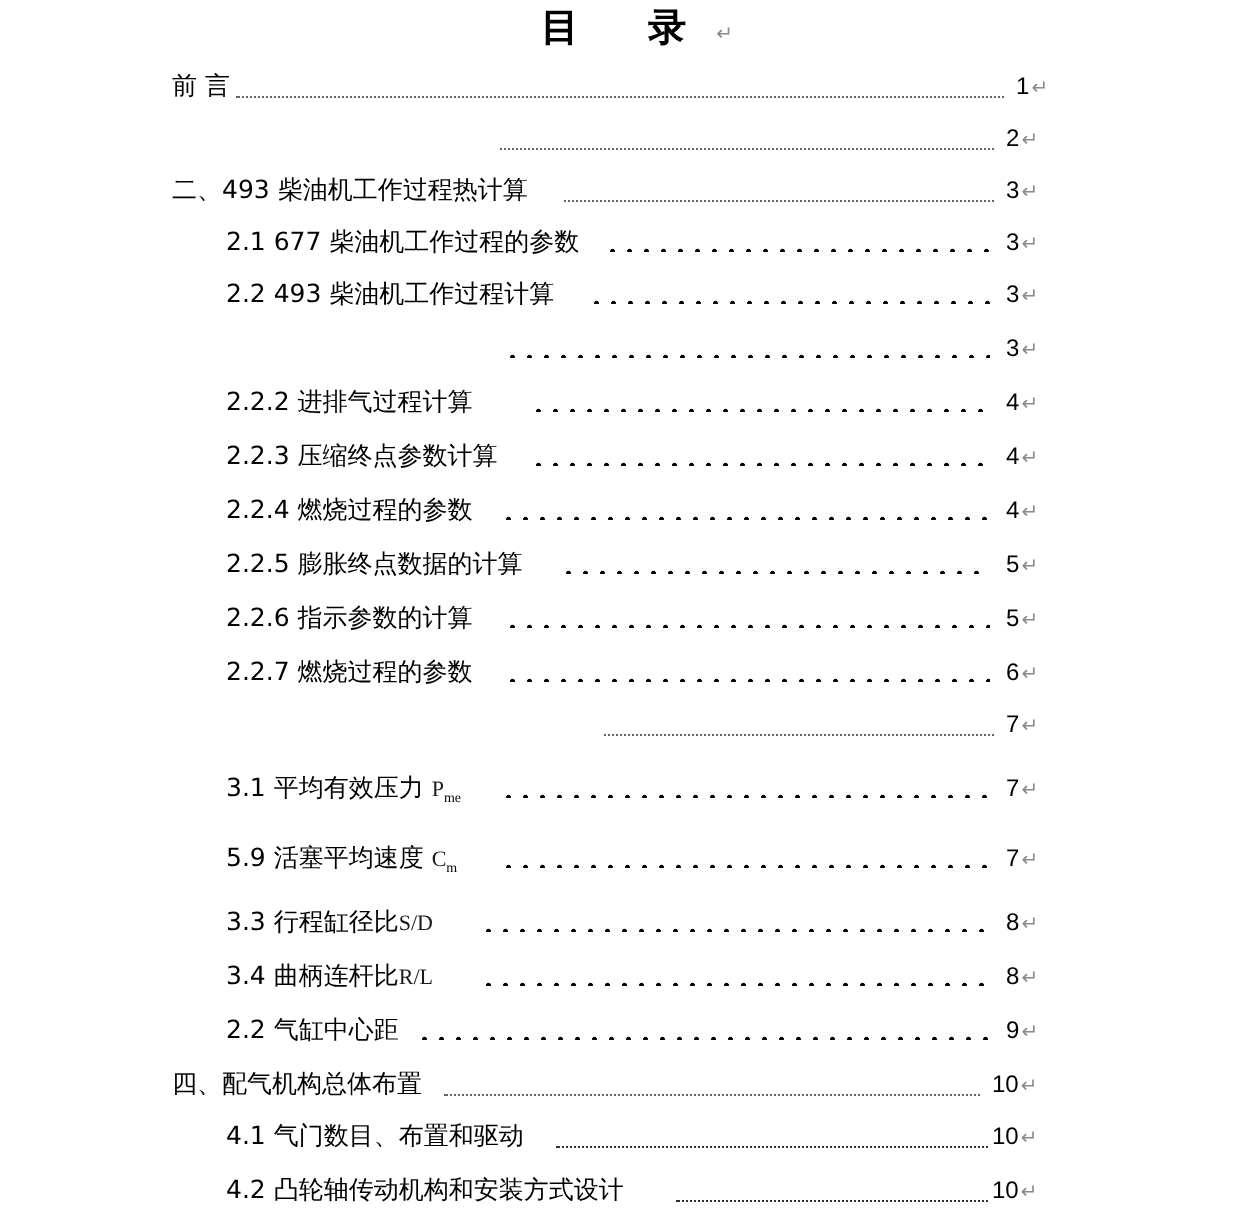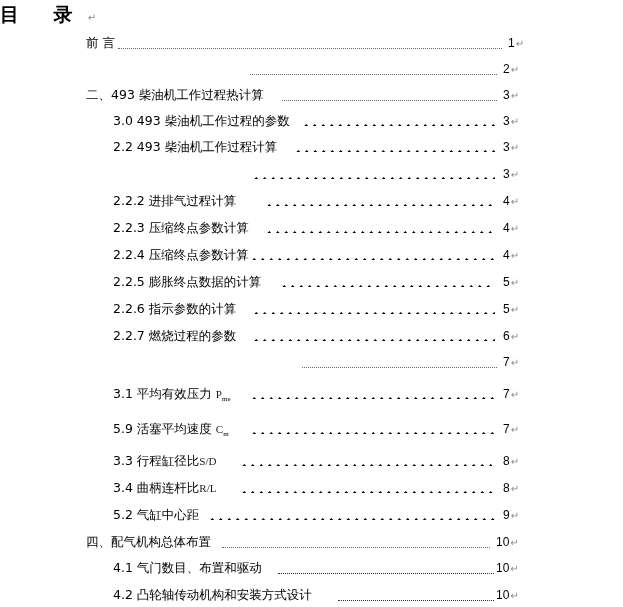--- a/index.html
+++ b/index.html
@@ -13,26 +13,26 @@
       position: relative;
       overflow: hidden;
       font-family: "DejaVu Sans", "Liberation Sans", sans-serif;
       color: #000000;
     }
     .title {
       position: absolute;
       left: 0;
       width: 623px;
       top: 2px;
-      text-align: left;
+      text-align: center;
       font-size: 19px;
       font-weight: bold;
       letter-spacing: 14px;
       line-height: 24px;
-      padding-left: 0;
+      padding-left: 14px;
       box-sizing: border-box;
     }
     .pilcrow {
       color: #8a8a8a;
       font-size: 10px;
       font-weight: normal;
       letter-spacing: 0;
       margin-left: 1px;
     }
     .toc-row {
@@ -107,21 +107,21 @@
 </a>
 
 <a class="toc-row" style="top:85px">
   <span class="leader light" style="left:282px;width:215px"></span>
   <span class="toc-label" style="left:86px">二、493 柴油机工作过程热计算</span>
   <span class="page-num" style="left:503px"><span>3</span><span class="pilcrow">↵</span></span>
 </a>
 
 <a class="toc-row" style="top:111px">
   <span class="leader bold" style="left:302px;width:193px"></span>
-  <span class="toc-label" style="left:113px">3.0 493 柴油机工作过程的参数</span>
+  <span class="toc-label" style="left:113px">2.1 677 柴油机工作过程的参数</span>
   <span class="page-num" style="left:503px"><span>3</span><span class="pilcrow">↵</span></span>
 </a>
 
 <a class="toc-row" style="top:137px">
   <span class="leader bold" style="left:294px;width:201px"></span>
   <span class="toc-label" style="left:113px">2.2 493 柴油机工作过程计算</span>
   <span class="page-num" style="left:503px"><span>3</span><span class="pilcrow">↵</span></span>
 </a>
 
 <a class="toc-row" style="top:164px">
@@ -136,21 +136,21 @@
 </a>
 
 <a class="toc-row" style="top:218px">
   <span class="leader bold" style="left:265px;width:230px"></span>
   <span class="toc-label" style="left:113px">2.2.3 压缩终点参数计算</span>
   <span class="page-num" style="left:503px"><span>4</span><span class="pilcrow">↵</span></span>
 </a>
 
 <a class="toc-row" style="top:245px">
   <span class="leader bold" style="left:250px;width:245px"></span>
-  <span class="toc-label" style="left:113px">2.2.4 压缩终点参数计算</span>
+  <span class="toc-label" style="left:113px">2.2.4 燃烧过程的参数</span>
   <span class="page-num" style="left:503px"><span>4</span><span class="pilcrow">↵</span></span>
 </a>
 
 <a class="toc-row" style="top:272px">
   <span class="leader bold" style="left:280px;width:215px"></span>
   <span class="toc-label" style="left:113px">2.2.5 膨胀终点数据的计算</span>
   <span class="page-num" style="left:503px"><span>5</span><span class="pilcrow">↵</span></span>
 </a>
 
 <a class="toc-row" style="top:299px">
@@ -197,21 +197,21 @@
 <a class="toc-row" style="top:478px">
   <span class="leader bold" style="left:240px;width:255px"></span>
   <span class="toc-label" style="left:113px">
     <span>3.4 曲柄连杆比</span><span class="serif-latin">R/L</span>
   </span>
   <span class="page-num" style="left:503px"><span>8</span><span class="pilcrow">↵</span></span>
 </a>
 
 <a class="toc-row" style="top:505px">
   <span class="leader bold" style="left:208px;width:287px"></span>
-  <span class="toc-label" style="left:113px">5.2 气缸中心距</span>
+  <span class="toc-label" style="left:113px">2.2 气缸中心距</span>
   <span class="page-num" style="left:503px"><span>9</span><span class="pilcrow">↵</span></span>
 </a>
 
 <a class="toc-row" style="top:532px">
   <span class="leader light" style="left:222px;width:268px"></span>
   <span class="toc-label" style="left:86px">四、配气机构总体布置</span>
   <span class="page-num" style="left:496px"><span>10</span><span class="pilcrow">↵</span></span>
 </a>
 
 <a class="toc-row" style="top:558px">

